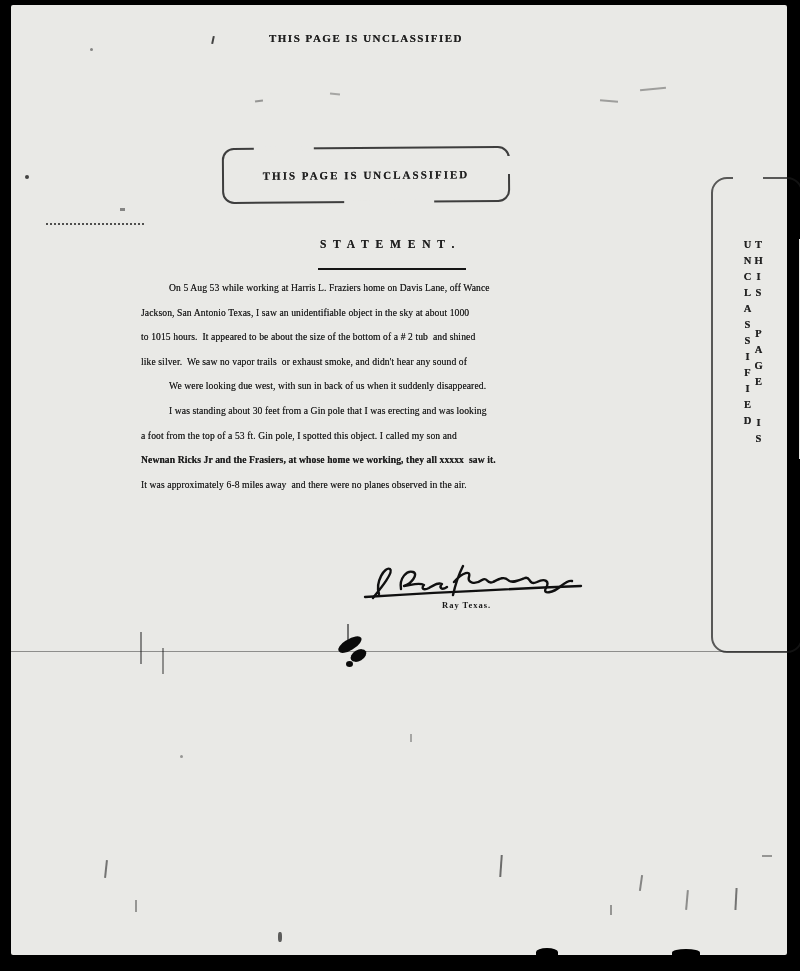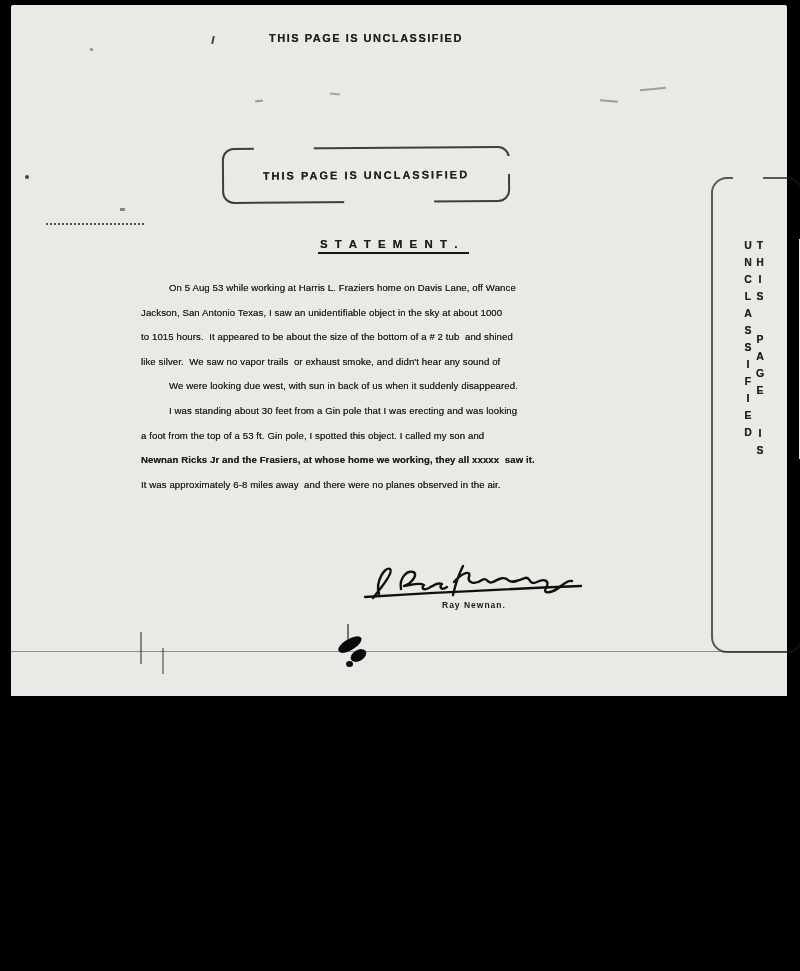--- a/index.html
+++ b/index.html
@@ -1,21 +1,21 @@
 <!DOCTYPE html>
 <html><head>
 <meta charset="utf-8">
 <style>
   html,body{margin:0;padding:0;background:#000;}
   .scan{
     position:relative;
-    width:800px;height:696px;
+    width:800px;height:971px;
     background:#000;
     overflow:hidden;
-    font-family:Liberation Sans, sans-serif;
+    font-family:Liberation Serif, serif;
   }
   .paper{
     position:absolute;
     left:11px;top:5px;width:776px;height:950px;
     background:#e9e9e6;
     border-radius:2px;
   }
   .typed{
     color:#1f1f1f;
     text-shadow:0 0 .6px rgba(20,20,20,.75);
@@ -34,21 +34,21 @@
   }
   .stamp-box .stamp-text{
     font-size:11px;font-weight:bold;letter-spacing:2px;white-space:pre;
   }
   
   .gap{position:absolute;background:#e9e9e6;}
   .heading{
     position:absolute;left:307px;top:233px;
     font-size:11.5px;font-weight:bold;letter-spacing:2px;
     border-bottom:2.2px solid #151515;
-    padding:0 10px 2px 2px;white-space:pre;
+    padding:0 10px 18px 2px;white-space:pre;
   }
   .body-text{
     position:absolute;left:130px;top:277px;width:505px;
     font-size:9.6px;
   }
   .line{
     white-space:pre;height:24.6px;letter-spacing:.1px;
   }
   .line.indent{padding-left:28px;}
   .line.tight{height:17px;}
@@ -119,21 +119,21 @@
     <div class="signature">
       <svg width="232" height="52" viewBox="0 0 232 52">
         <g fill="none" stroke="#101010" stroke-width="2.4" stroke-linecap="round" stroke-linejoin="round">
           <path d="M22 36 C 18 24, 28 8, 33 11 C 37 14, 24 30, 16 40"></path>
           <path d="M44 31 C 42 20, 50 12, 56 14 C 62 16, 54 26, 47 28 C 55 27, 62 24, 67 27 C 64 30, 66 33, 72 30 C 77 27, 81 24, 85 26 C 82 29, 84 33, 90 29"></path>
           <path d="M106 8 C 101 18, 98 28, 96 37 M97 24 C 106 14, 114 12, 112 19 C 110 25, 118 27, 125 22 C 131 18, 129 27, 136 24 C 142 21, 147 18, 151 22 C 155 26, 163 22, 168 20 C 174 18, 171 28, 180 24 C 188 20, 193 23, 189 30 C 185 37, 196 35, 204 28 C 209 24, 212 22, 215 23"></path>
           <path d="M8 39 C 70 35, 150 31, 224 28"></path>
         </g>
       </svg>
     </div>
-    <div class="typed-name">Ray Newnan.</div>
+    <div class="typed-name">Ray Texas.</div>
 
     <div class="side-stamp">
       <span class="gap" style="right:-3px;top:60px;width:5px;height:220px;"></span>
       <span class="gap" style="left:20px;top:-3px;width:30px;height:4px;"></span>
       <div class="side-text">THIS PAGE IS UNCLASSIFIED</div>
     </div>
 
     <div class="dotted-mark"></div>
   </div>
 

